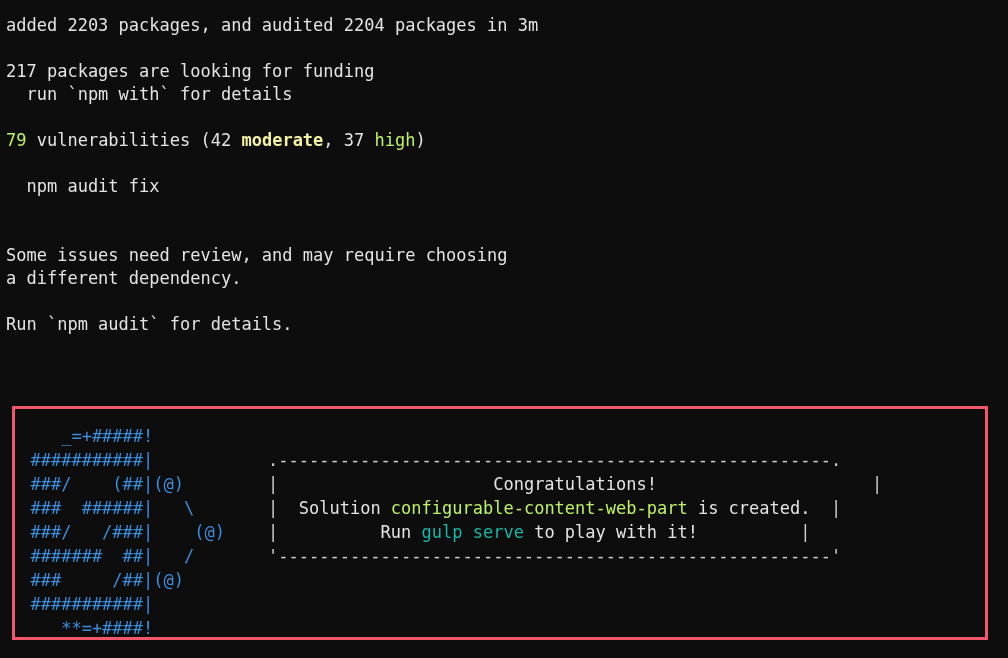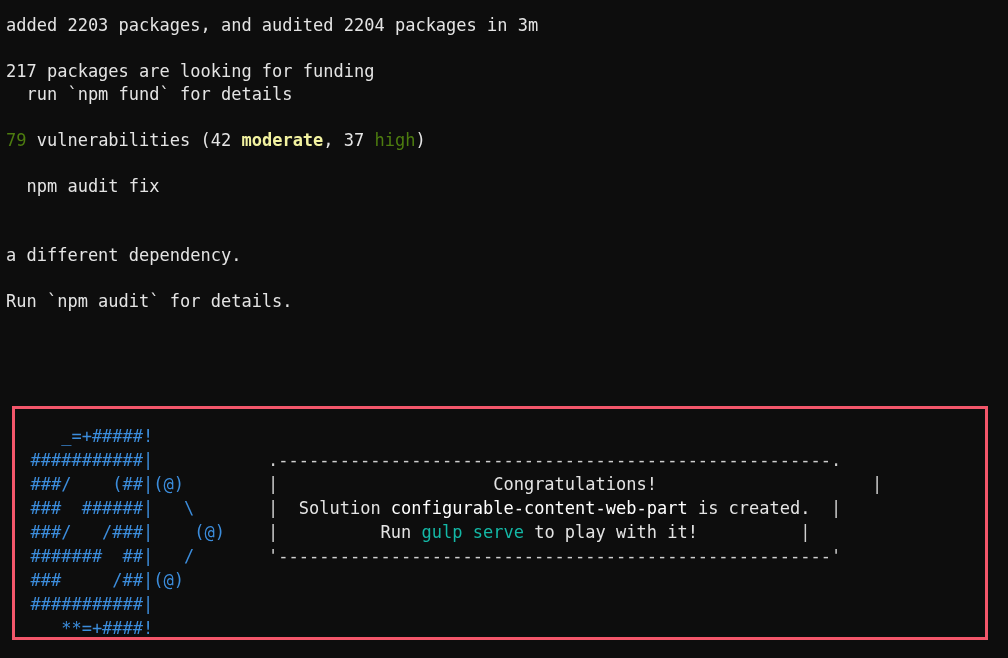--- a/index.html
+++ b/index.html
@@ -25,24 +25,24 @@
     box-sizing: border-box;
     padding: 14px 4px 0 6px;
   }
 
   .line {
     white-space: pre;
     min-height: 23px;
   }
   .blank { min-height: 23px; }
 
-  .c-red    { color: #4d7c0f; }
+  .c-red    { color: #bef264; }
   .c-yellow { color: #f2f2a0; font-weight: bold; }
   .c-amber  { color: #14b8a6; }
-  .c-blue   { color: #ffffff; }
+  .c-blue   { color: #bef264; }
 
   
   #highlight-box {
     position: absolute;
     left: 12px;
     top: 406px;
     width: 976px;
     height: 234px;
     border: 3px solid #f2566a;
     box-sizing: border-box;
@@ -74,35 +74,36 @@
 </head>
 <body>
 
 <div id="terminal">
 
   <div class="line"><span>added 2203 packages, and audited 2204 packages in 3m</span></div>
 
   <div class="blank"></div>
 
   <div class="line"><span>217 packages are looking for funding</span></div>
-  <div class="line"><span>  run `npm fund` for details</span></div>
+  <div class="line"><span>  run `npm with` for details</span></div>
 
   <div class="blank"></div>
 
   <div class="line"><span class="c-red">79</span><span> vulnerabilities (</span><span>42</span><span> </span><span class="c-yellow">moderate</span><span>, </span><span>37</span><span> </span><span class="c-red">high</span><span>)</span></div>
 
   <div class="blank"></div>
 
   <div class="line"><span>  npm audit fix</span></div>
 
   <div class="blank"></div>
 
 
   <div class="blank"></div>
 
+  <div class="line"><span>Some issues need review, and may require choosing</span></div>
   <div class="line"><span>a different dependency.</span></div>
 
   <div class="blank"></div>
 
   <div class="line"><span>Run `npm audit` for details.</span></div>
 
   <div id="art-area"><span>     _=+#####!</span>
 <span>  ###########|</span>
 <span>  ###/    (##|(@)</span>
 <span>  ###  ######|   \</span>

